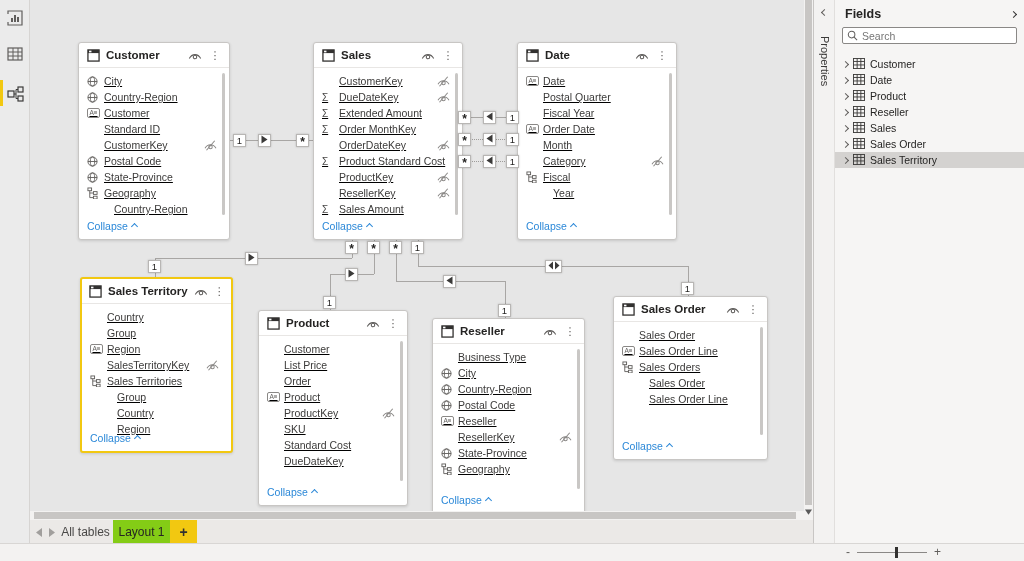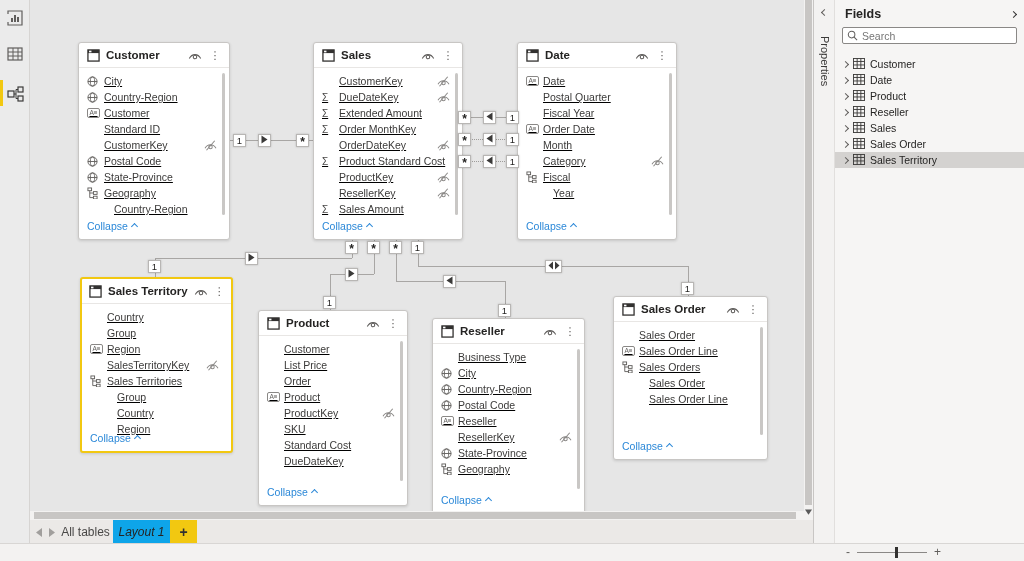--- a/index.html
+++ b/index.html
@@ -51,21 +51,21 @@
   #vscroll { position:absolute; left:804px; top:0; width:9px; height:520px; background:#f3f2f1; z-index:4; }
   #vscroll .thumb { position:absolute; left:1px; top:0; width:7px; height:505px; background:#c8c6c4; }
   #hscroll { position:absolute; left:30px; top:511px; width:774px; height:9px; background:#f3f2f1; z-index:4; }
   #hscroll .thumb { position:absolute; left:4px; top:1px; width:762px; height:7px; background:#c8c6c4; }
   .scroll-arrow { position:absolute; display:flex; align-items:center; justify-content:center; }
 
   
   #tabstrip { position:absolute; left:30px; top:520px; width:783px; height:23px; background:#ebe9e7; z-index:5; }
   .tab-arrow { position:absolute; top:7px; width:8px; height:10px; display:flex; align-items:center; }
   .tab { position:absolute; top:0; height:23px; display:flex; align-items:center; justify-content:center; font-size:12px; color:#494847; }
-  .tab.active { background:#0ea5e9; color:#252423;font-style:italic; }
+  .tab.active { background:#84cc16; color:#252423; }
   .tab.add { background:#f2c811; font-size:14px; font-weight:700; color:#323130; }
 
   
   #statusbar { position:absolute; left:0; top:543px; width:1024px; height:18px; background:#f3f2f1; border-top:1px solid #d8d6d4; z-index:6; }
   .zoom-sign { position:absolute; top:1px; font-size:12px; color:#605e5c; }
   #zoom-track { position:absolute; left:857px; top:552px; width:70px; height:1px; background:#8a8886; z-index:7; }
   #zoom-handle { position:absolute; left:895px; top:547px; width:3px; height:11px; background:#323130; z-index:8; }
 
   
   #props-strip { position:absolute; left:813px; top:0; width:22px; height:543px; background:#f3f2f1; border-left:1px solid #c8c6c4; border-right:1px solid #e1dfdd; z-index:5; }

